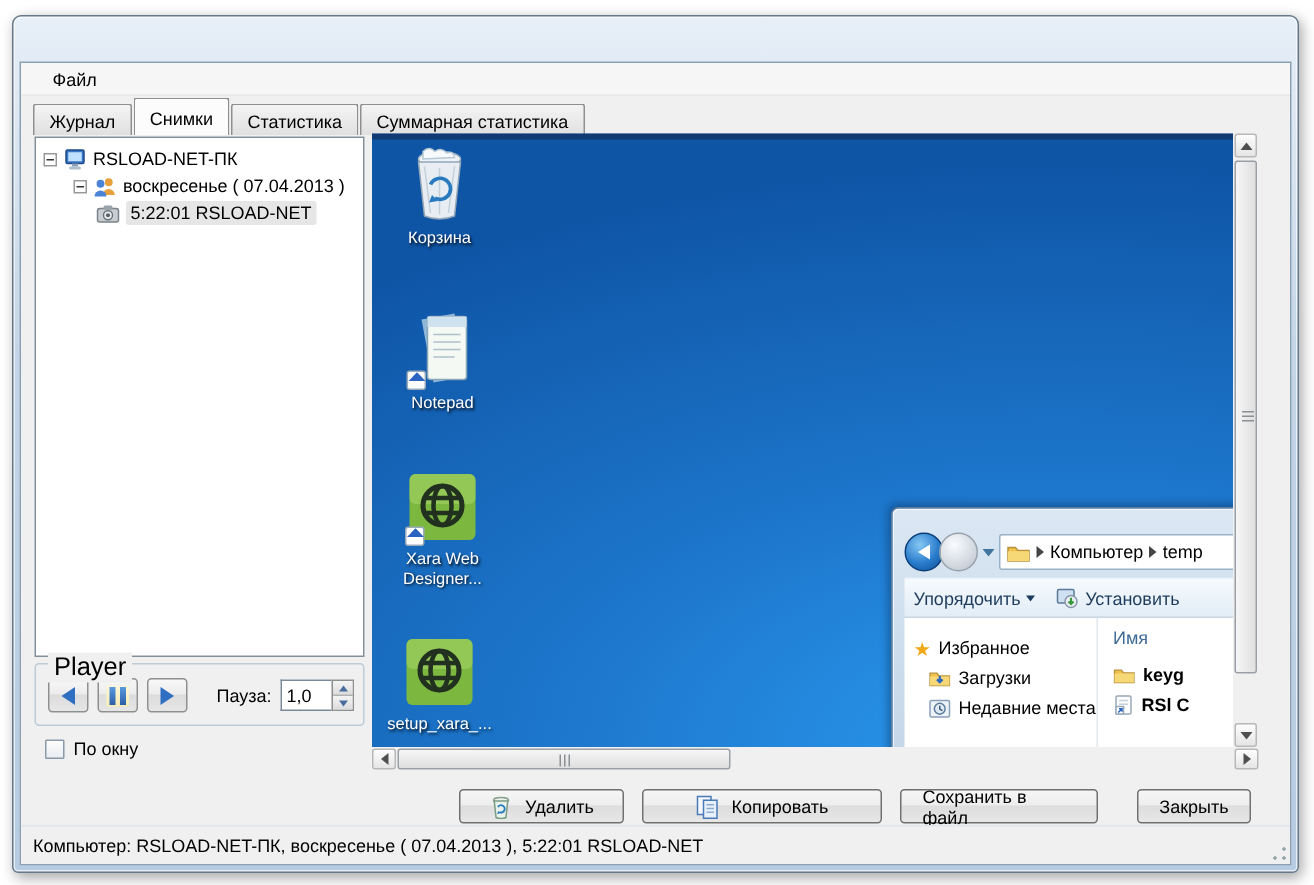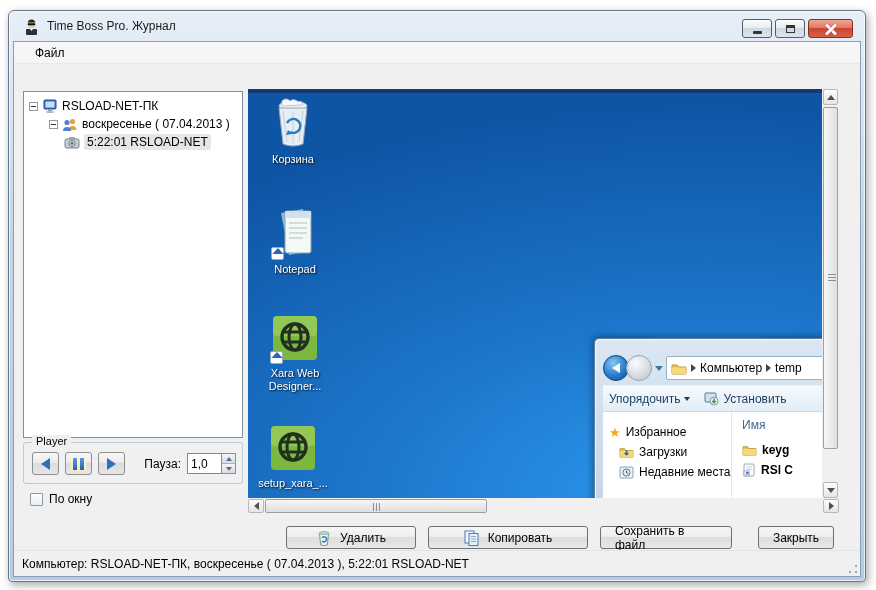--- a/index.html
+++ b/index.html
@@ -40,21 +40,21 @@
   
   .treebox{position:absolute;left:9px;top:49px;width:220px;height:347px;background:#fff;
     border:1px solid #828f9b;padding:5px 2px;overflow:hidden;}
   .trow{display:flex;align-items:center;height:18px;gap:4px;}
   .trow .ind16{width:16px;flex:0 0 auto;} .trow .ind34{width:34px;flex:0 0 auto;}
   .expander{width:9px;height:9px;border:1px solid #999;background:#fff;position:relative;flex:0 0 auto;margin-left:3px;}
   .expander::after{content:"";position:absolute;left:1px;top:3px;width:5px;height:1px;background:#333;}
   .ticon{width:16px;height:15px;flex:0 0 auto;}
   .tsel{background:#e6e6e6;border-radius:2px;padding:1px 3px;}
   .playerbox{position:absolute;left:9px;top:400px;width:220px;height:42px;border:1px solid #bccbd8;border-radius:3px;}
-  .player-legend{position:absolute;left:8px;top:-8px;background:#f0f0f0;padding:0 4px;font-size:11px;text-align:right;}
+  .player-legend{position:absolute;left:8px;top:-8px;background:#f0f0f0;padding:0 4px;font-size:17px;text-align:right;}
   .player-row{display:flex;align-items:center;gap:6px;padding:9px 6px 0 8px;}
   .pbtn{width:27px;height:23px;border:1px solid #8e8f8f;border-radius:3px;
     background:linear-gradient(#f8f8f8,#ececec 45%,#dcdcdc 50%,#e6e6e6);
     display:flex;align-items:center;justify-content:center;}
   .pb-left{width:0;height:0;border-top:6px solid transparent;border-bottom:6px solid transparent;border-right:9px solid #2f6fc1;}
   .pb-right{width:0;height:0;border-top:6px solid transparent;border-bottom:6px solid transparent;border-left:9px solid #2f6fc1;}
   .pb-pause{display:flex;gap:3px;background:linear-gradient(#fdf7d8,#f7ecb4);padding:1px 2px;border-radius:1px;}
   .pb-pause i{display:block;width:4px;height:12px;background:linear-gradient(#5a9ae0,#2b5fa8);}
   .pause-label{margin-left:auto;}
   .spin-wrap{display:flex;align-items:stretch;height:21px;}
@@ -125,60 +125,45 @@
   .hs-thumb{position:absolute;left:17px;top:1px;width:222px;height:14px;border:1px solid #9aa0a6;border-radius:2px;
     background:linear-gradient(#f6f6f6,#dfdfdf);}
   .hs-grip{position:absolute;top:3px;left:50%;width:1px;height:8px;background:#8a9096;
     box-shadow:-3px 0 0 #8a9096, 3px 0 0 #8a9096;}
   
   .footer{position:absolute;left:0;right:0;top:484px;height:24px;display:flex;justify-content:flex-end;
     gap:12px;padding-right:26px;}
   .fbtn{height:23px;border:1px solid #707070;border-radius:3px;padding:0 14px;
     background:linear-gradient(#f6f6f6,#eeeeee 45%,#dddddd 50%,#e7e7e7);
     display:flex;align-items:center;justify-content:center;gap:8px;font-size:12px;}
-  .fbtn.w-del{width:130px;} .fbtn.w-save{width:132px;} .fbtn.w-copy{width:160px;} .fbtn.w-close{width:76px;margin-left:14px;}
+  .fbtn.w-del{width:110px;} .fbtn.w-save{width:132px;} .fbtn.w-copy{width:160px;} .fbtn.w-close{width:76px;margin-left:14px;}
   .statusbar{position:absolute;left:0;right:0;bottom:0;height:26px;background:#f0f0f0;border-top:1px solid #dfe5ea;
     display:flex;align-items:center;padding-left:8px;}
   .grip{position:absolute;right:2px;bottom:2px;width:10px;height:10px;
     background:
       radial-gradient(circle at 8px 2px,#9aa 1px,transparent 1.4px),
       radial-gradient(circle at 8px 8px,#9aa 1px,transparent 1.4px),
       radial-gradient(circle at 2px 8px,#9aa 1px,transparent 1.4px);}
 </style>
 </head>
 <body>
 
 <div class="frame">
-  <div class="titlebar">
-    <svg class="app-icon" viewBox="0 0 17 17">
-      <rect x="3" y="11" width="11" height="6" rx="1" fill="#2b2f36"></rect>
-      <path d="M7 11 L8.5 13 L10 11 Z" fill="#fff"></path>
-      <circle cx="8.5" cy="6.2" r="3.8" fill="#e8c49a"></circle>
-      <path d="M4.7 4.5 a3.9 3.9 0 0 1 7.6 0 Z" fill="#23262b"></path>
-      <rect x="4.6" y="5.2" width="7.8" height="2" rx="1" fill="#111"></rect>
-    </svg>
-    <span class="title-text">Time Boss Pro. Журнал</span>
-    <div class="tb-buttons">
-      <div class="tb-btn tb-min">
-          <span class="glyph-min"></span>
-        </div>
-      <div class="tb-btn tb-max">
-          <span class="glyph-max"></span>
-        </div>
-      <div class="tb-btn tb-close">
-          <span class="glyph-x"></span>
-        </div>
-    </div>
-  </div>
 
   <div class="inner">
     <div class="menubar">
       <span class="menu-item">Файл</span>
     </div>
 
+    <div class="tabstrip">
+      <div class="tab">Журнал</div>
+      <div class="tab active">Снимки</div>
+      <div class="tab">Статистика</div>
+      <div class="tab">Суммарная статистика</div>
+    </div>
 
     <div class="treebox">
       <div class="trow">
         <span class="expander"></span>
         <svg class="ticon" viewBox="0 0 16 15">
           <rect x="2" y="1" width="12" height="9" rx="1" fill="#3a78c8" stroke="#1d4a86"></rect>
           <rect x="3.5" y="2.5" width="9" height="6" fill="#bfe0ff"></rect>
           <rect x="6" y="10" width="4" height="2" fill="#8aa0b8"></rect>
           <rect x="4" y="12" width="8" height="2" rx="1" fill="#aebecd"></rect>
         </svg>

